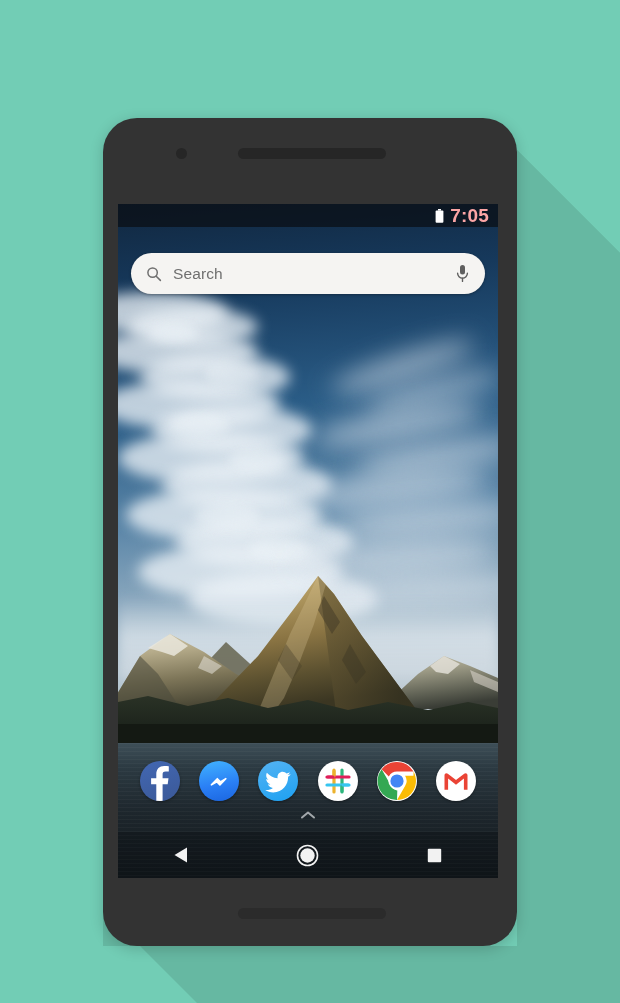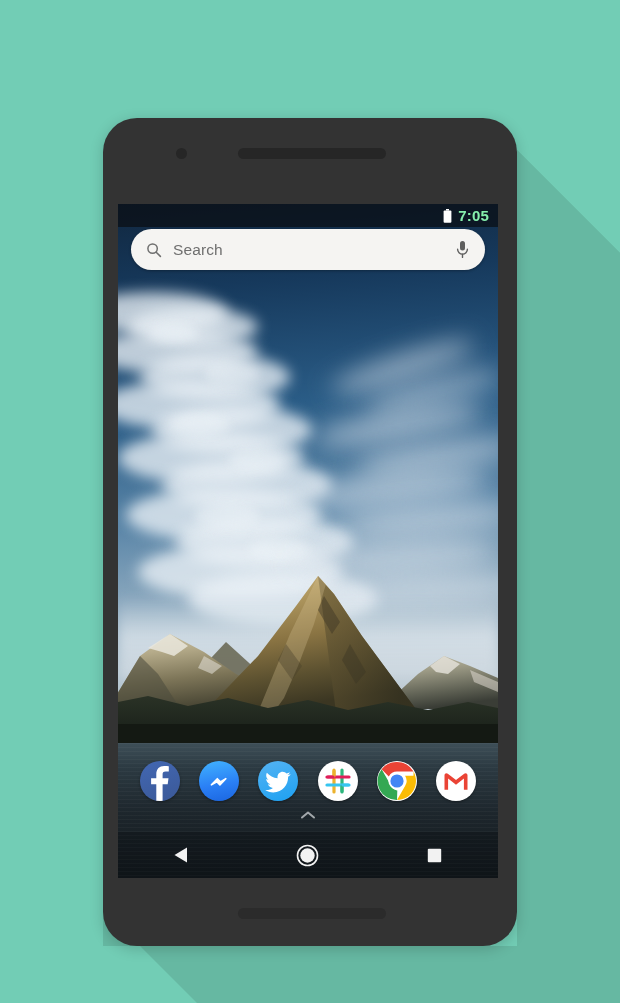--- a/index.html
+++ b/index.html
@@ -116,27 +116,27 @@
 
   
   #statusbar {
     position:absolute; left:0; top:0; width:100%; height:23px;
     background:rgba(10,14,20,.72);
     display:flex; align-items:center; justify-content:flex-end;
     padding-right:9px; gap:6px;
     z-index:3;
   }
   #status-time {
-    color:#86efac; font-size:15px; font-weight:700; letter-spacing:.2px;
+    color:#fca5a5; font-size:19px; font-weight:700; letter-spacing:.2px;
   }
   #battery-icon { display:block; }
 
   
   #searchbar {
-    position:absolute; left:13px; top:25px;
+    position:absolute; left:13px; top:49px;
     width:354px; height:41px;
     background:#f5f4f2;
     border-radius:21px;
     display:flex; align-items:center;
     padding:0 15px;
     z-index:3;
     box-shadow:0 1px 3px rgba(0,0,0,.30);
   }
   #search-text {
     flex:1;

